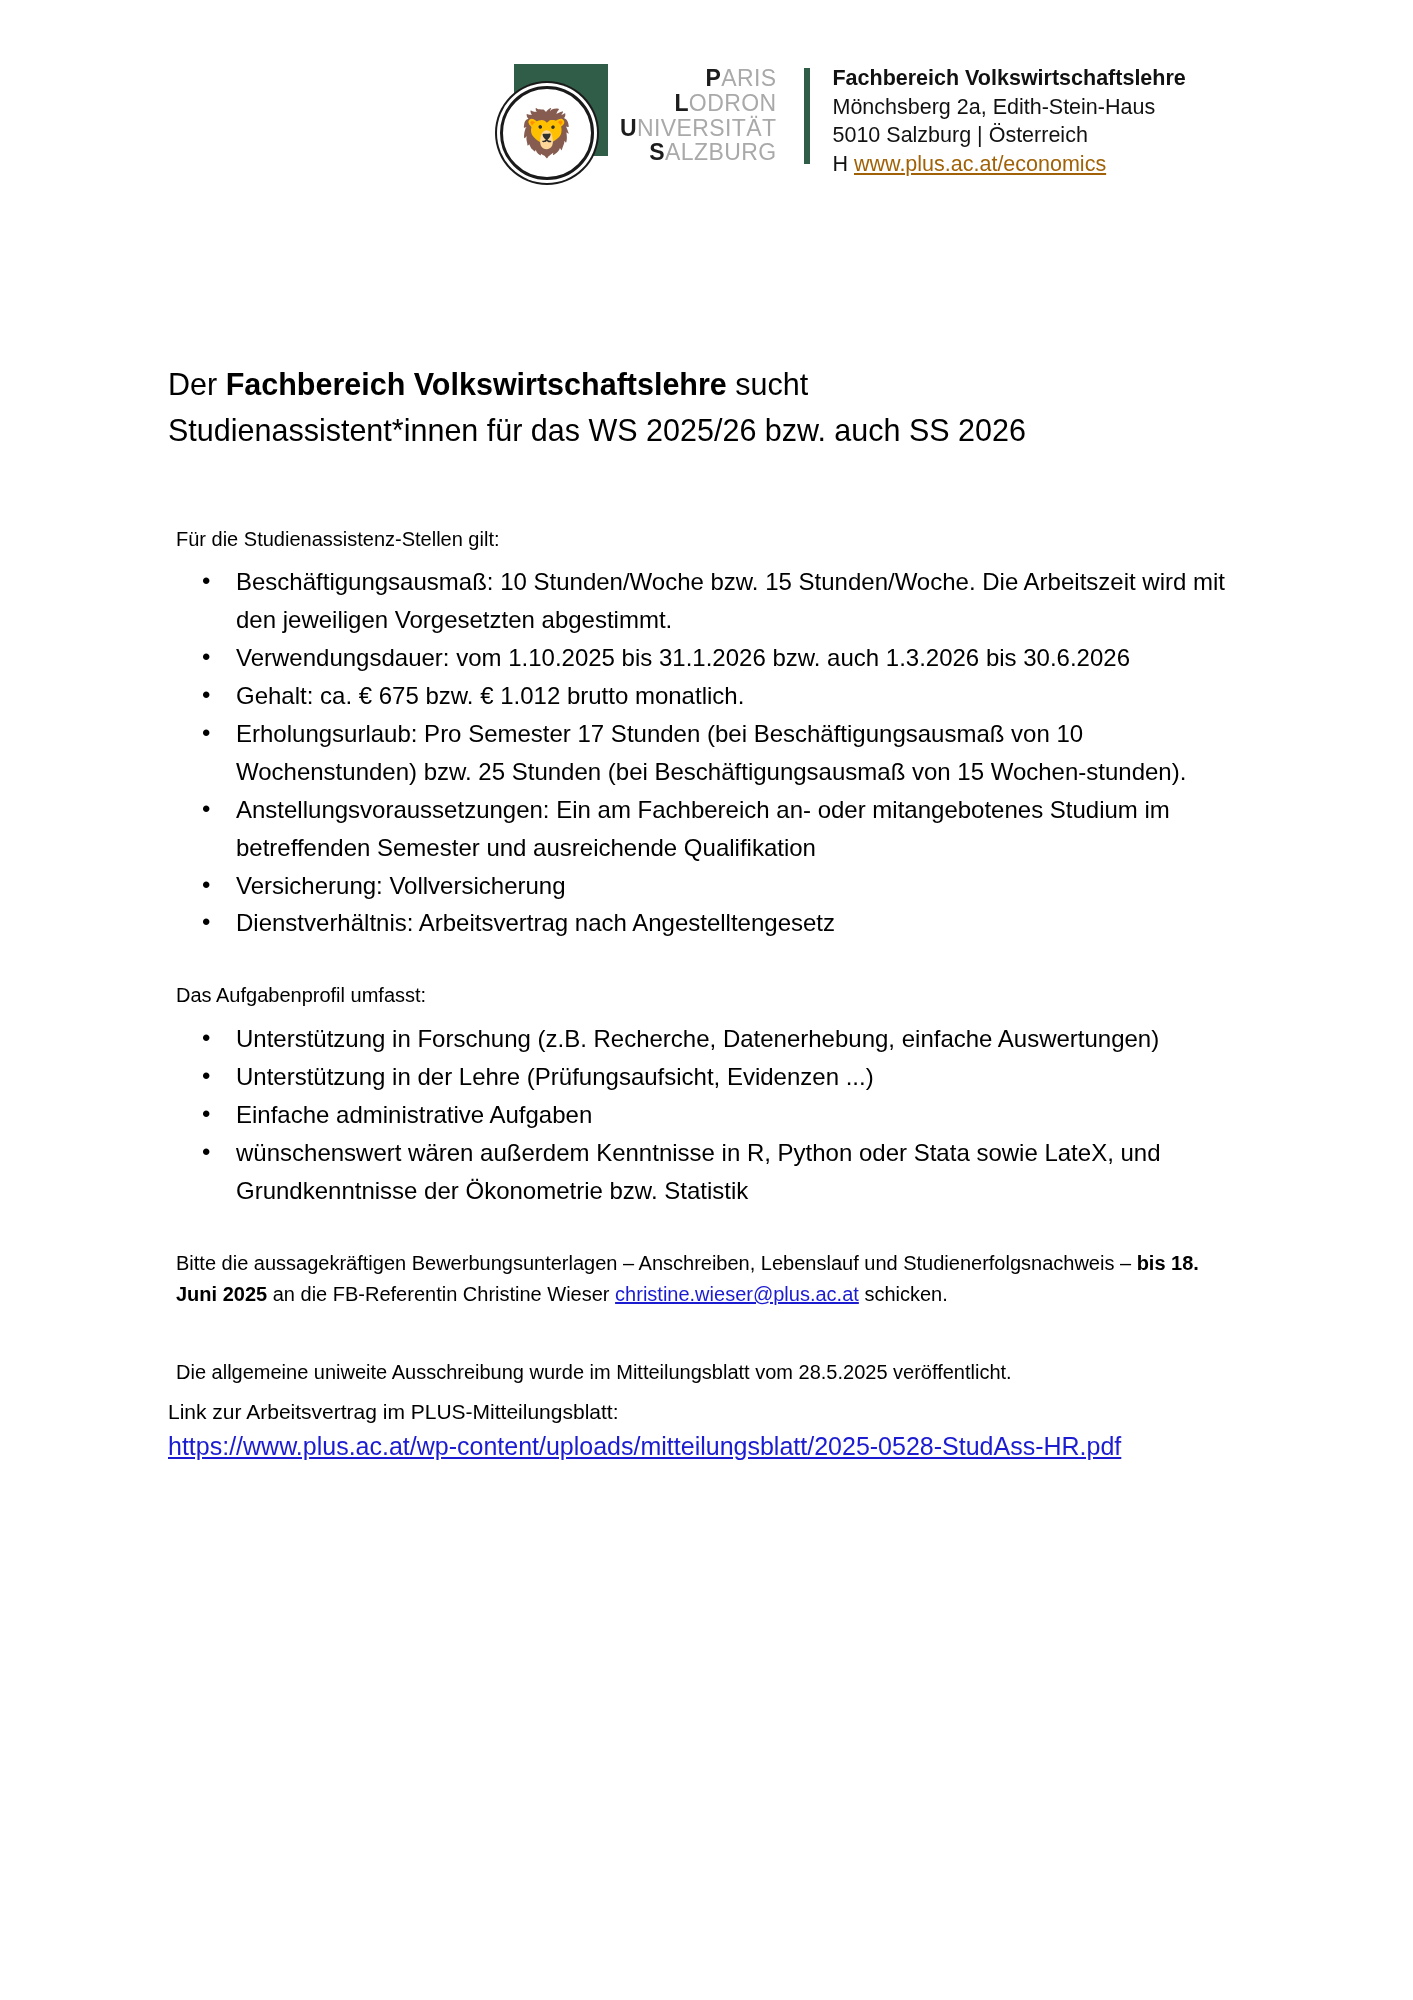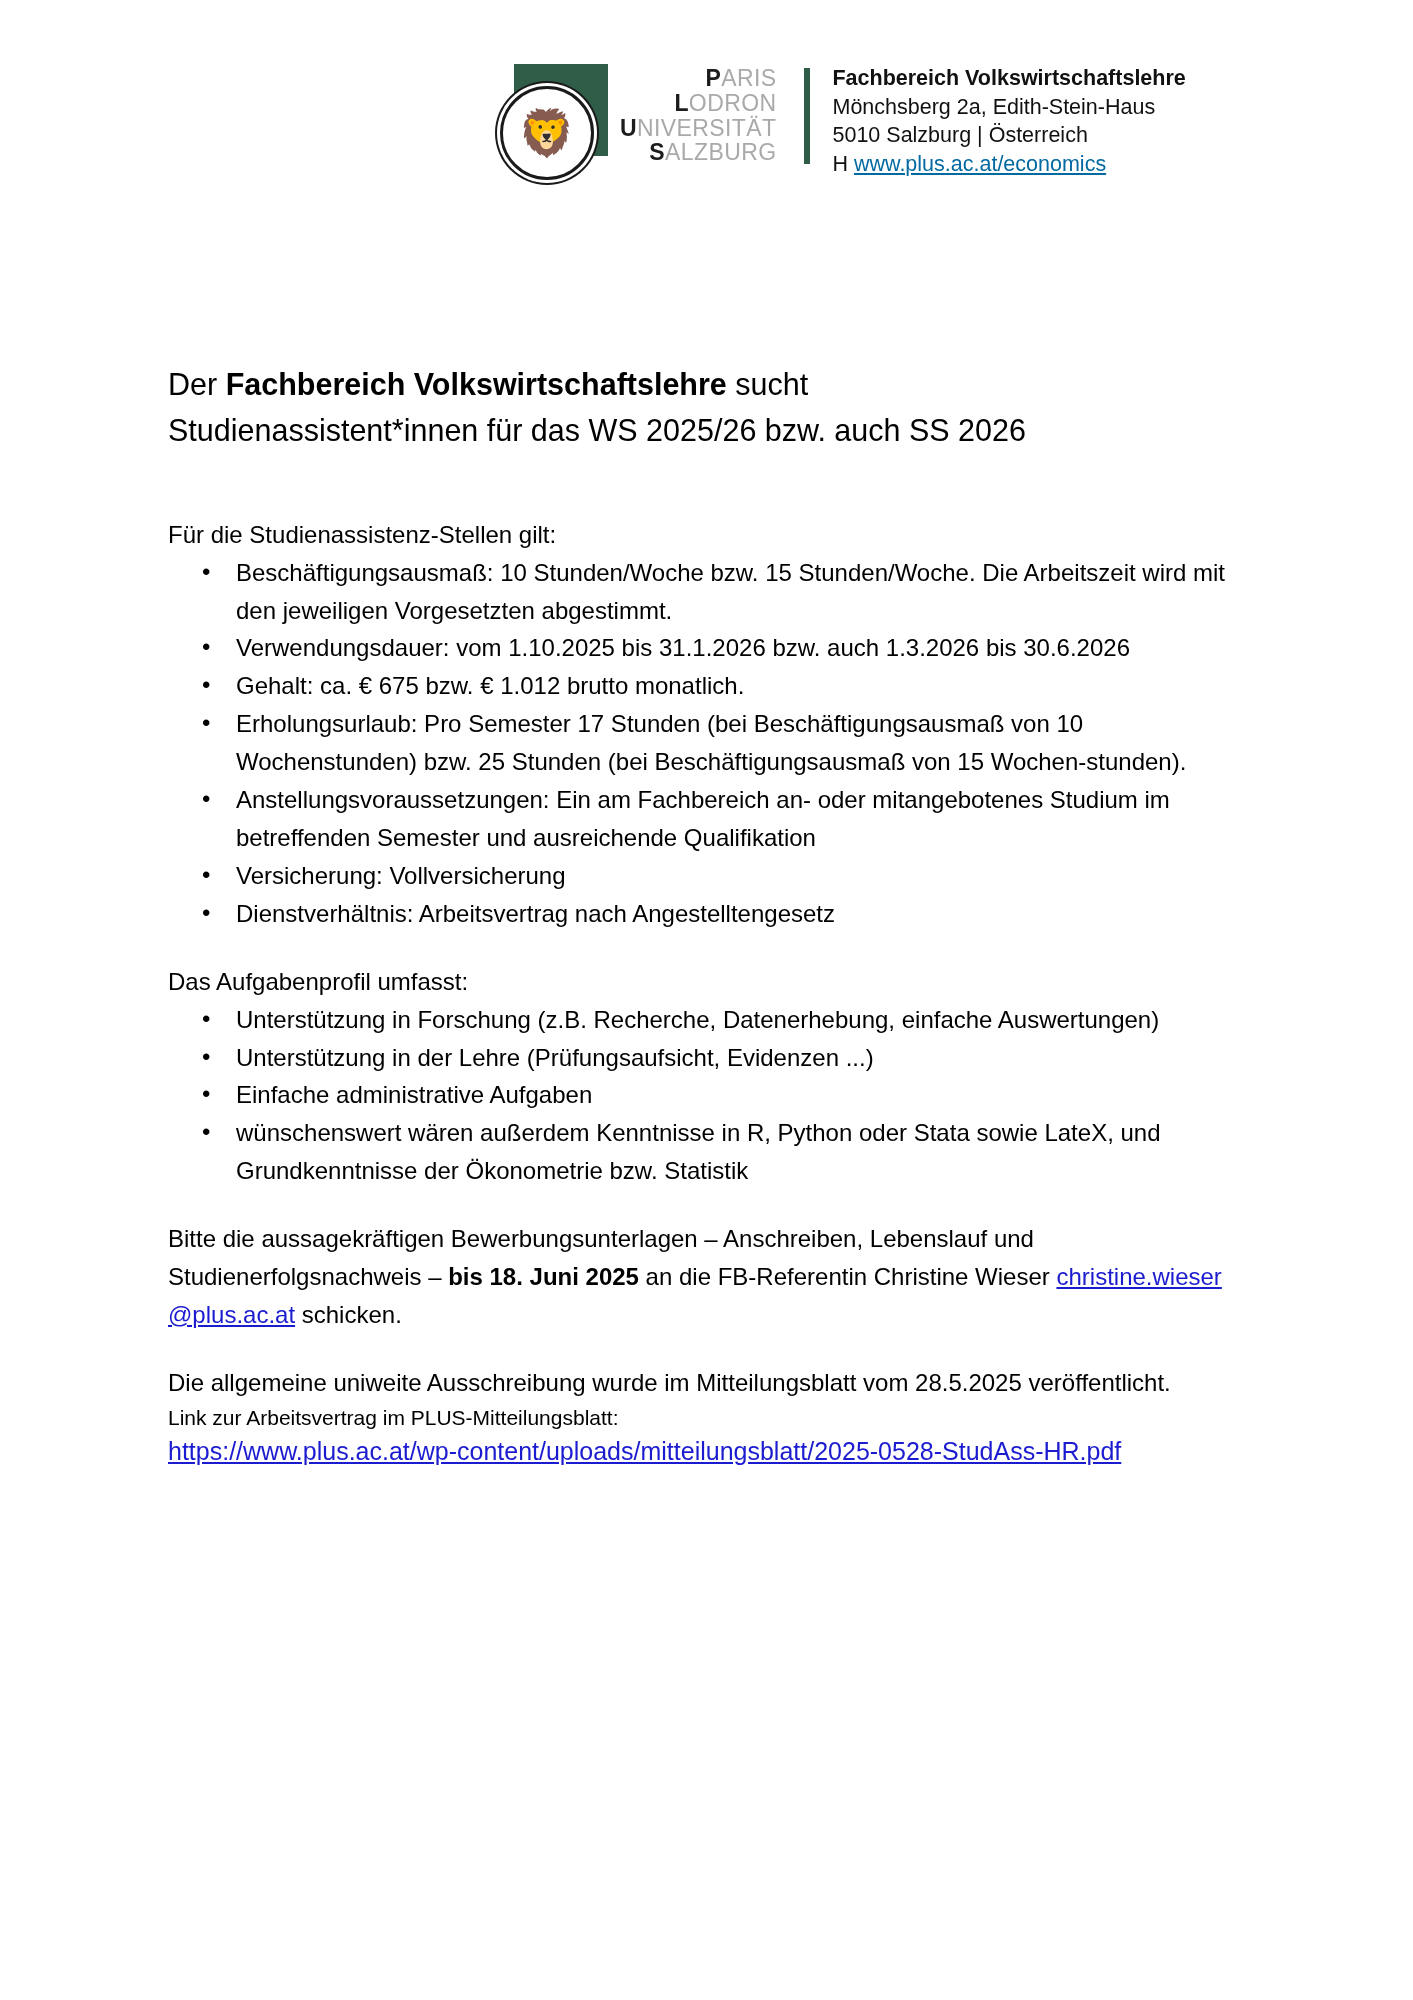--- a/index.html
+++ b/index.html
@@ -122,21 +122,21 @@
   .contact-block .contact-line {
     font-size: 21.5px;
     color: #111111;
     white-space: nowrap;
     font-family: "Liberation Sans", sans-serif;
   }
   .contact-block .contact-line.bold {
     font-weight: bold;
   }
   .contact-block .web-link {
-    color: #0369a1;
+    color: #a16207;
     text-decoration: underline;
   }
   .contact-block .web-prefix {
     color: #111111;
   }
 
   
   .content {
     position: absolute;
     left: 168px;
@@ -150,23 +150,23 @@
     line-height: 1.52;
     color: #000000;
     font-weight: normal;
     margin: 0 0 0 0;
   }
   .doc-title b { font-weight: bold; }
 
   .intro-gap { height: 62px; }
 
   .para {
-    font-size: 24px;
+    font-size: 20px;
     line-height: 1.58;
-    margin: 0;
+    margin: 8px;
     color: #000000;
   }
 
   ul.bullets {
     list-style: none;
     margin: 0;
     padding: 0;
   }
   ul.bullets > li {
     position: relative;

